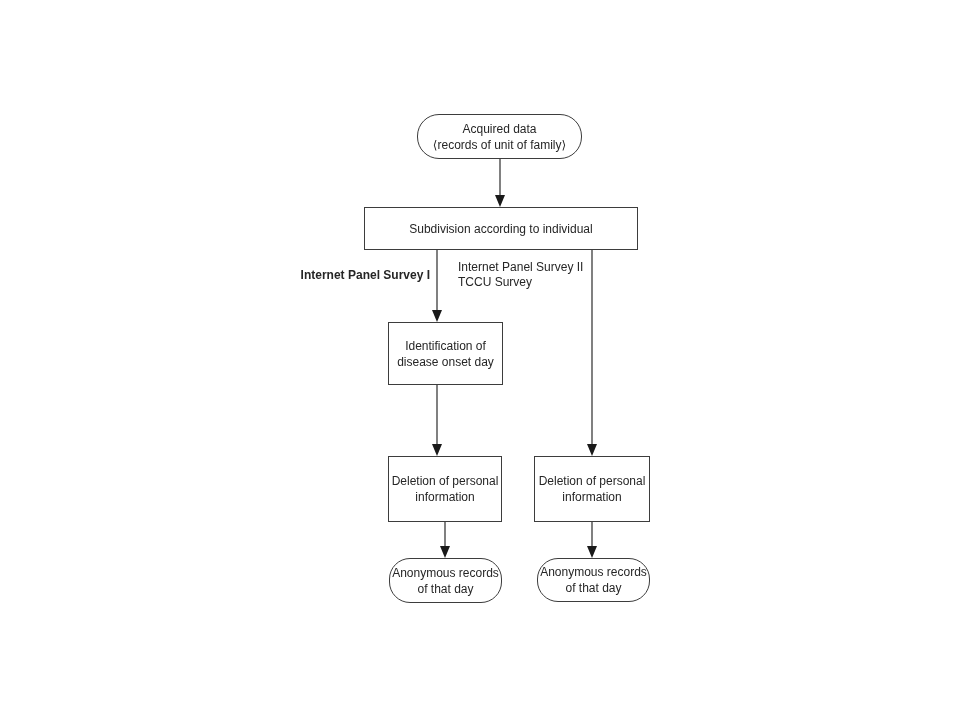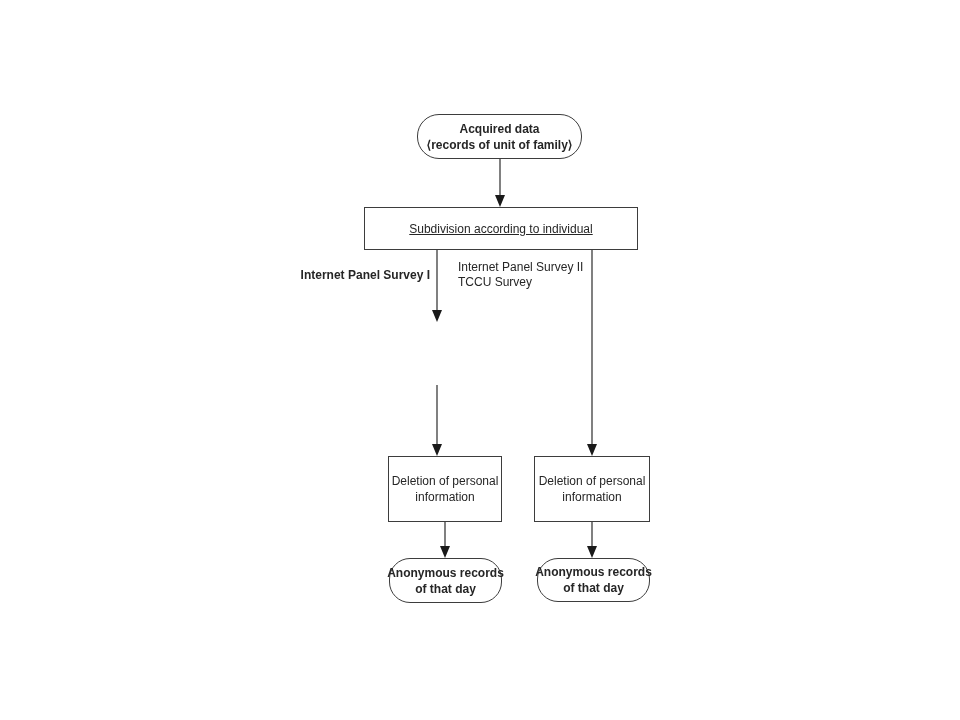--- a/index.html
+++ b/index.html
@@ -33,24 +33,24 @@
     align-items: center;
     justify-content: center;
     text-align: center;
     font-size: 12px;
     line-height: 16px;
   }
   .node .line {
     display: block;
     white-space: nowrap;
   }
-  .stadium { border-radius: 22px; font-weight: bold; }
+  .stadium { border-radius: 22px; }
 
   .n-acquired      { left: 417px; top: 114px; width: 165px; height: 45px; }
-  .n-subdivision   { left: 364px; top: 207px; width: 274px; height: 43px; text-decoration: underline; }
+  .n-subdivision   { left: 364px; top: 207px; width: 274px; height: 43px; }
   .n-identification{ left: 388px; top: 322px; width: 115px; height: 63px; }
   .n-deletion-left { left: 388px; top: 456px; width: 114px; height: 66px; }
   .n-deletion-right{ left: 534px; top: 456px; width: 116px; height: 66px; }
   .n-anon-left     { left: 389px; top: 558px; width: 113px; height: 45px; border-radius: 21px; }
   .n-anon-right    { left: 537px; top: 558px; width: 113px; height: 44px; border-radius: 21px; }
 
   .branch-label {
     position: absolute;
     font-size: 12px;
     line-height: 14.5px;
@@ -96,20 +96,24 @@
 
   <div class="branch-label label-left">
     <span class="line">Internet Panel Survey I</span>
   </div>
 
   <div class="branch-label label-right">
     <span class="line">Internet Panel Survey II</span>
     <span class="line">TCCU Survey</span>
   </div>
 
+  <div class="node n-identification">
+    <span class="line">Identification of</span>
+    <span class="line">disease onset day</span>
+  </div>
 
   <div class="node n-deletion-left">
     <span class="line">Deletion of personal</span>
     <span class="line">information</span>
   </div>
 
   <div class="node n-deletion-right">
     <span class="line">Deletion of personal</span>
     <span class="line">information</span>
   </div>

